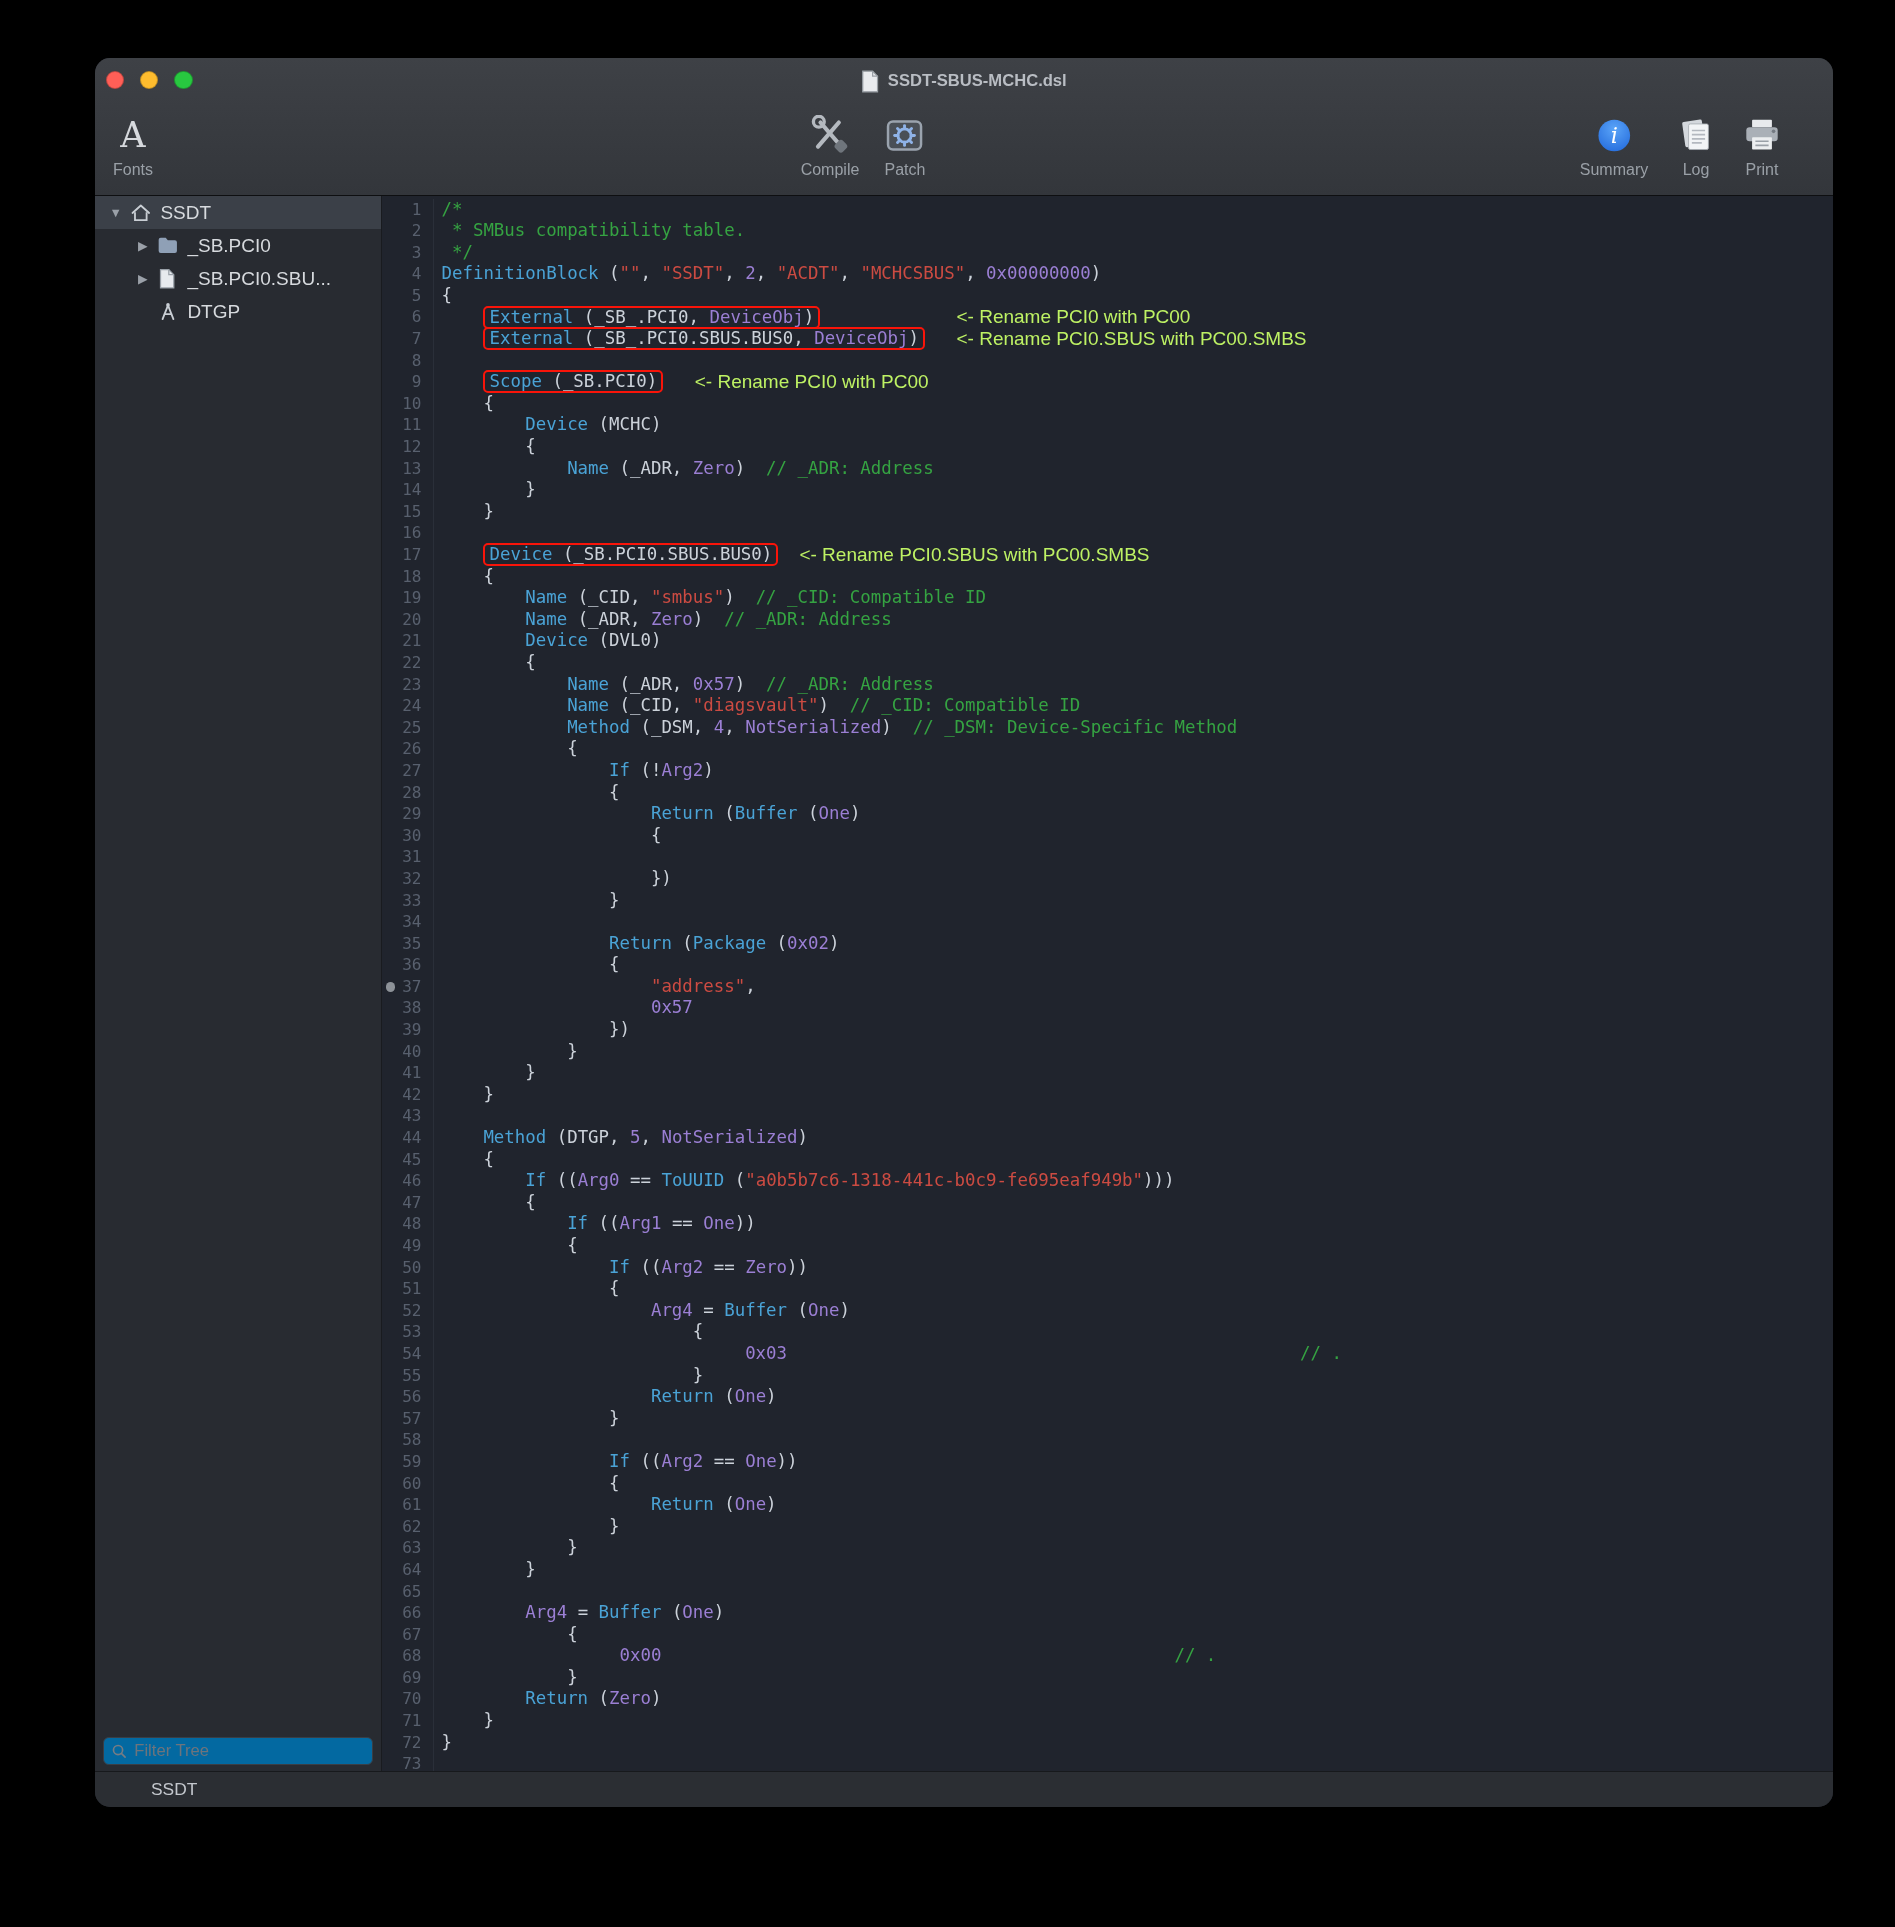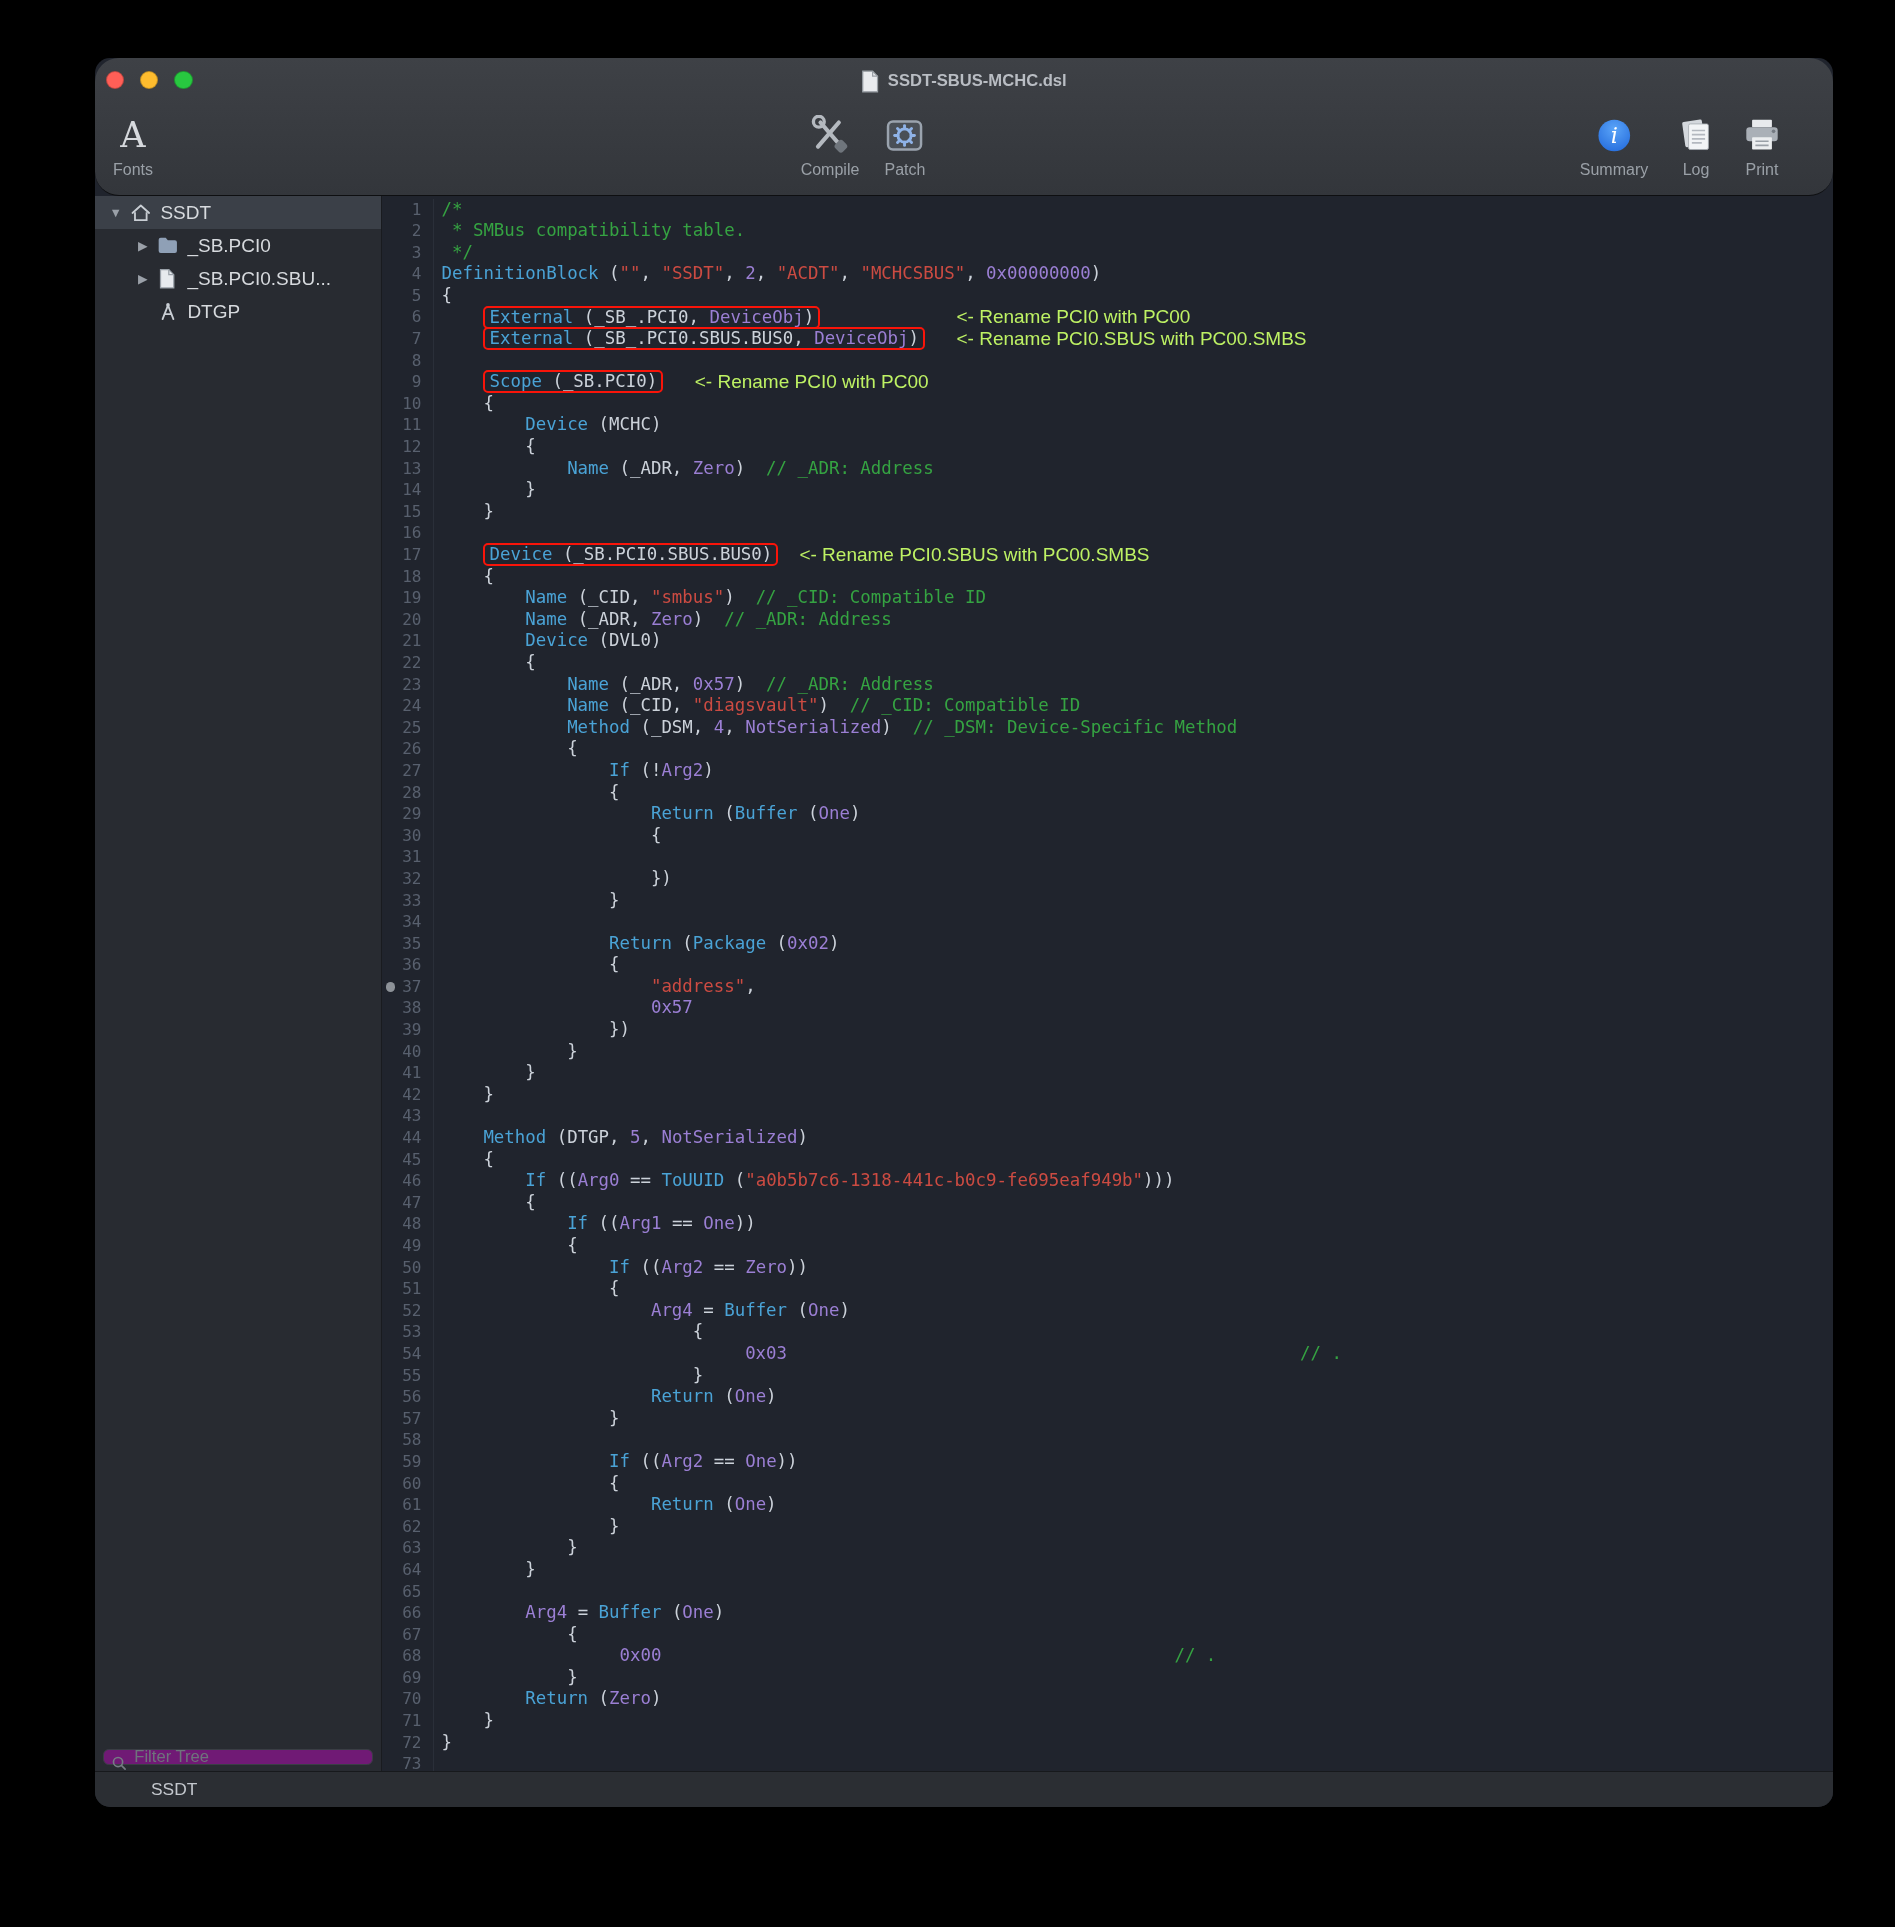--- a/index.html
+++ b/index.html
@@ -4,21 +4,21 @@
 <style>
   * { margin:0; padding:0; box-sizing:border-box; }
   html,body { width:1896px; height:1927px; background:#000; font-family:"Liberation Sans","DejaVu Sans",sans-serif; }
 
   .window { position:absolute; left:95px; top:58px; width:1738px; height:1749px;
             border-radius:15px; overflow:hidden; background:#20242d;
             box-shadow:0 33px 75px rgba(0,0,0,.85); display:flex; flex-direction:column; }
 
   
   .header { position:relative; height:138px; flex:0 0 auto;
-            background:linear-gradient(#3e4146,#33363b); border-bottom:0.8px solid #0e0f11;border-radius:24px; }
+            background:linear-gradient(#3e4146,#33363b); border-bottom:0.8px solid #0e0f11; }
   .traffic { position:absolute; top:12.5px; left:10.8px; display:flex; gap:16px; }
   .light { width:18.3px; height:18.3px; border-radius:50%; border:0.8px solid rgba(0,0,0,.25); }
   .light.red{background:#ff5f57} .light.yellow{background:#febc2e} .light.green{background:#28c840}
   .title-wrap { position:absolute; top:10.8px; left:0; right:0; height:25px;
                 display:flex; justify-content:center; align-items:center; gap:8.3px; }
   .title { font-size:16.6px; font-weight:600; color:#b9bdc3; }
   .tb-item { position:absolute; top:52px; transform:translateX(-50%);
              display:flex; flex-direction:column; align-items:center; gap:0.8px; cursor:default; }
   .tb-icon { height:50px; display:flex; align-items:center; justify-content:center; }
   .tb-label { font-size:16px; color:#9aa0a7; }
@@ -29,21 +29,21 @@
 
   .sidebar { width:287px; background:#282b31; border-right:0.8px solid #191b1f;
              display:flex; flex-direction:column; flex:0 0 auto; }
   .tree { flex:1; overflow:hidden; }
   .tree-row { height:33px; display:flex; align-items:center; font-size:19px; color:#d7dade; }
   .tree-row.selected { background:#3b4048; }
   .disc { width:21.6px; flex:0 0 auto; text-align:center; color:#9aa0a8; font-size:12.5px; }
   .tree-icon { width:28px; flex:0 0 auto; display:flex; justify-content:center; margin-right:5.8px; }
   .tree-label { white-space:nowrap; overflow:hidden; }
   .filter-wrap { margin:6.6px 8.3px 5.8px; position:relative; flex:0 0 auto; }
-  .filter-input { width:100%; height:16px; background:#701a75; border:0.8px solid #3a3e45;
+  .filter-input { width:100%; height:28px; background:#0369a1; border:0.8px solid #3a3e45;
                   border-radius:5.8px; color:#c9ced4; font-size:16.6px; padding:0 8.3px 0 30px; outline:none; }
   .filter-input::placeholder { color:#6e747c; }
   .mag { position:absolute; left:7.5px; top:5.8px; }
 
   .editor { flex:1; overflow:hidden; background:#20242d; padding-top:2.5px; }
   .code-line { display:flex; height:21.6px; line-height:21.6px;
                font-family:"DejaVu Sans Mono",monospace; font-size:17.4px; white-space:pre; }
   .gutter { flex:0 0 52px; text-align:right; padding-right:11.6px; color:#58606e;
             font-size:16px; position:relative; border-right:0.8px solid #2a2f39; }
   .gutter .dot { position:absolute; left:4.2px; top:6.6px; width:9.1px; height:9.1px;

